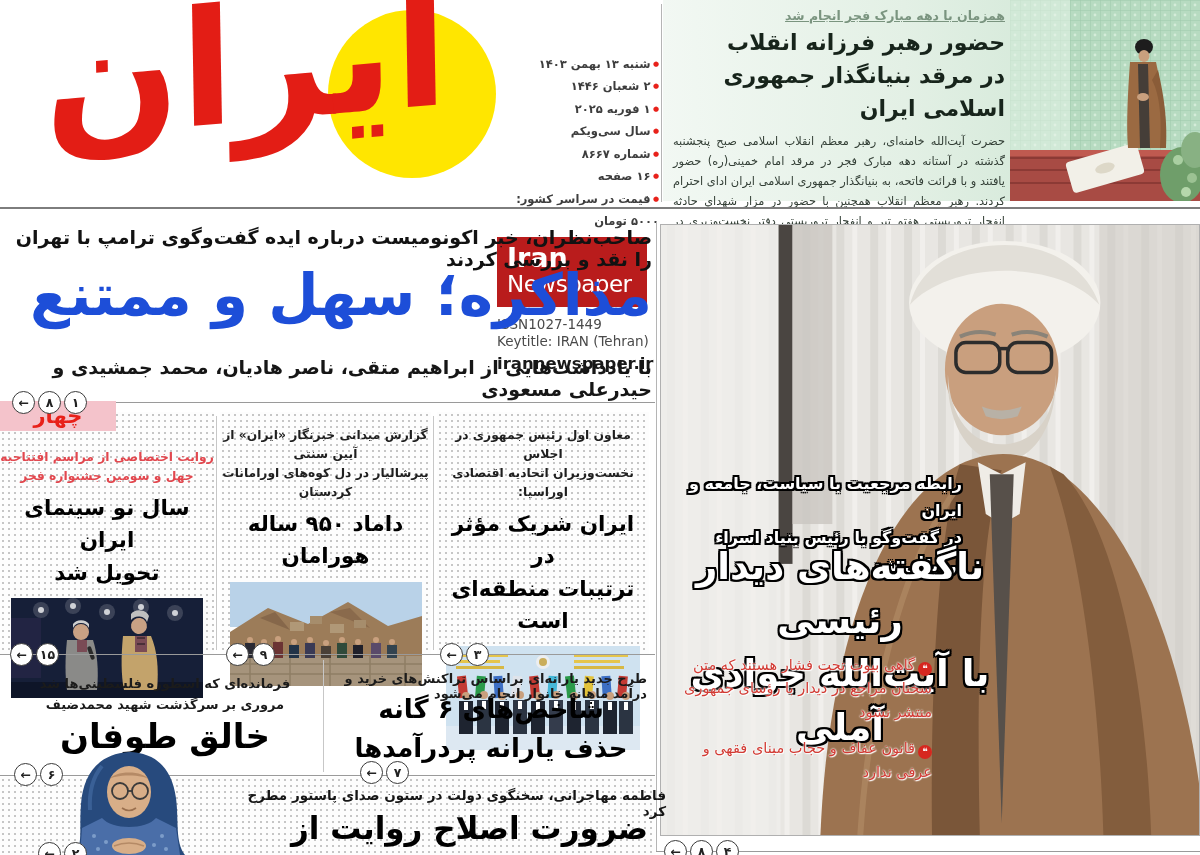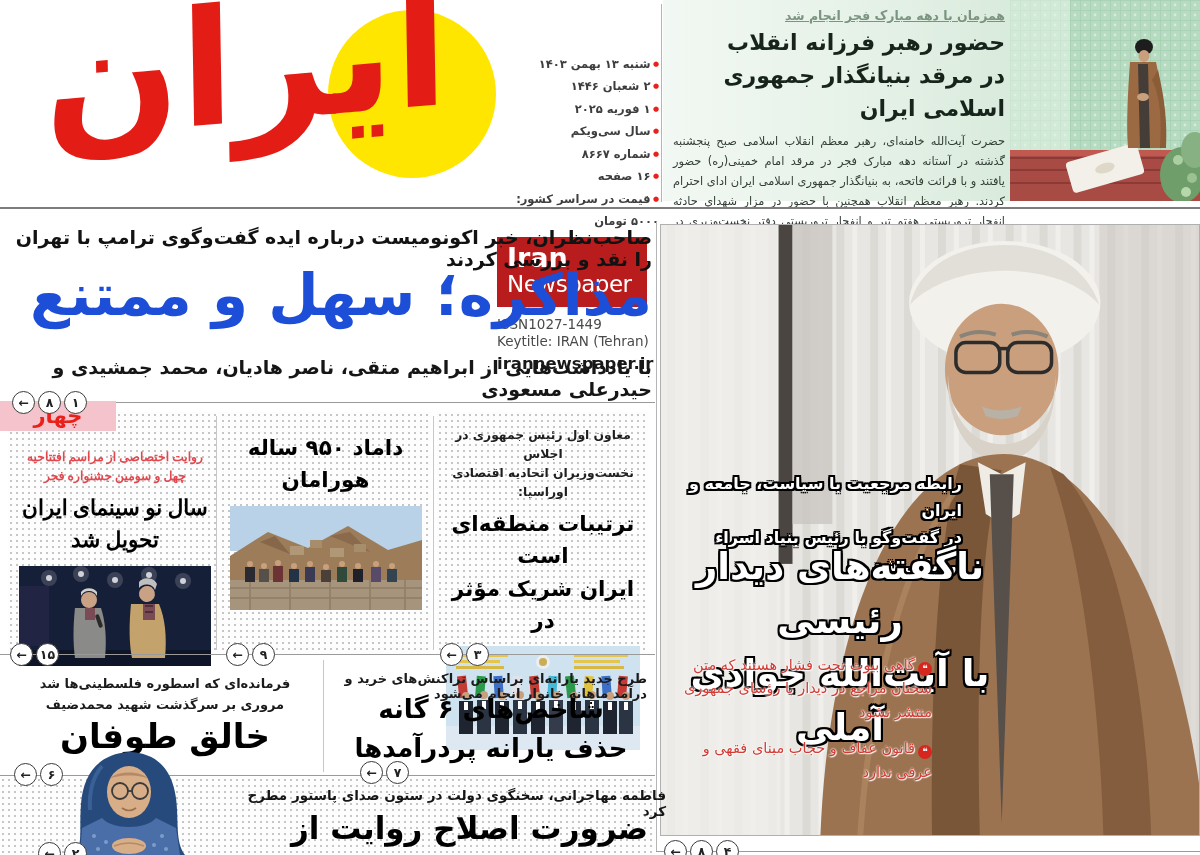--- a/index.html
+++ b/index.html
@@ -163,21 +163,21 @@
 
   <div class="pgrow" style="left:12px; top:391px;">
     <div class="pg">←</div>
     <div class="pg">۸</div>
     <div class="pg">۱</div>
   </div>
   <div class="rule-h" style="left:0; top:402px; width:655px;"></div>
 
   <div class="fajr-label">چهار</div>
 
-  <div class="grid-art dotted" style="left:8px; width:214px;font-family:Liberation Serif, serif;">
+  <div class="grid-art dotted" style="left:0; width:214px;">
     <div style="height:22px;"></div>
     <div class="g-kicker red">
       <div>روایت اختصاصی از مراسم افتتاحیه</div>
       <div>چهل و سومین جشنواره فجر</div>
     </div>
     <div class="g-headline">
       <div>سال نو سینمای ایران</div>
       <div>تحویل شد</div>
     </div>
     <svg class="g-photo" width="192" height="100" viewBox="0 0 192 100" preserveAspectRatio="none">
@@ -209,20 +209,24 @@
         <path d="M112 38 C110 58 110 78 113 92 L146 92 C148 70 146 52 140 38 Z" fill="#c3a36b"></path>
         <rect x="124" y="38" width="12" height="16" fill="#7a4b55"></rect>
         <path d="M126 40 h8 M126 46 h8" stroke="#4a2f38" stroke-width="2"></path>
       </g>
     </svg>
   </div>
 
   <div class="rule-v" style="left:216px; top:416px; height:234px;"></div>
 
   <div class="grid-art dotted" style="left:220px; width:211px;">
+    <div class="g-kicker">
+      <div>گزارش میدانی خبرنگار «ایران» از آیین سنتی</div>
+      <div>پیرشالیار در دل کوه‌های اورامانات کردستان</div>
+    </div>
     <div class="g-headline">
       <div>داماد ۹۵۰ ساله</div>
       <div>هورامان</div>
     </div>
     <svg class="g-photo" width="192" height="104" viewBox="0 0 192 104" preserveAspectRatio="none">
       <rect width="192" height="45" fill="#b9d2e8"></rect>
       <polygon points="0,104 0,50 38,26 78,42 118,20 158,44 192,34 192,104" fill="#9c7c59"></polygon>
       <polygon points="30,36 60,48 45,30" fill="#86674a"></polygon>
       <polygon points="100,30 140,46 120,26" fill="#8a6a4c"></polygon>
       <g>
@@ -261,22 +265,22 @@
   </div>
 
   <div class="rule-v" style="left:433px; top:416px; height:234px;"></div>
 
   <div class="grid-art dotted" style="left:437px; width:212px;">
     <div class="g-kicker">
       <div>معاون اول رئیس جمهوری در اجلاس</div>
       <div>نخست‌وزیران اتحادیه اقتصادی اوراسیا:</div>
     </div>
     <div class="g-headline">
+      <div>ایران شریک مؤثر در</div>
       <div>ترتیبات منطقه‌ای است</div>
-      <div>ایران شریک مؤثر در</div>
     </div>
     <svg class="g-photo" width="194" height="104" viewBox="0 0 194 104" preserveAspectRatio="none">
       <rect width="194" height="104" fill="#cfe2f0"></rect>
       <rect y="80" width="194" height="24" fill="#dde8f2"></rect>
       <g opacity="0.9">
         <rect x="10" y="8" width="52" height="3" fill="#e8c23a"></rect>
           <rect x="10" y="14" width="44" height="3" fill="#e8c23a"></rect>
           <rect x="10" y="20" width="48" height="3" fill="#d8b432"></rect>
         <rect x="128" y="8" width="54" height="3" fill="#e8c23a"></rect>
           <rect x="128" y="14" width="46" height="3" fill="#e8c23a"></rect>

